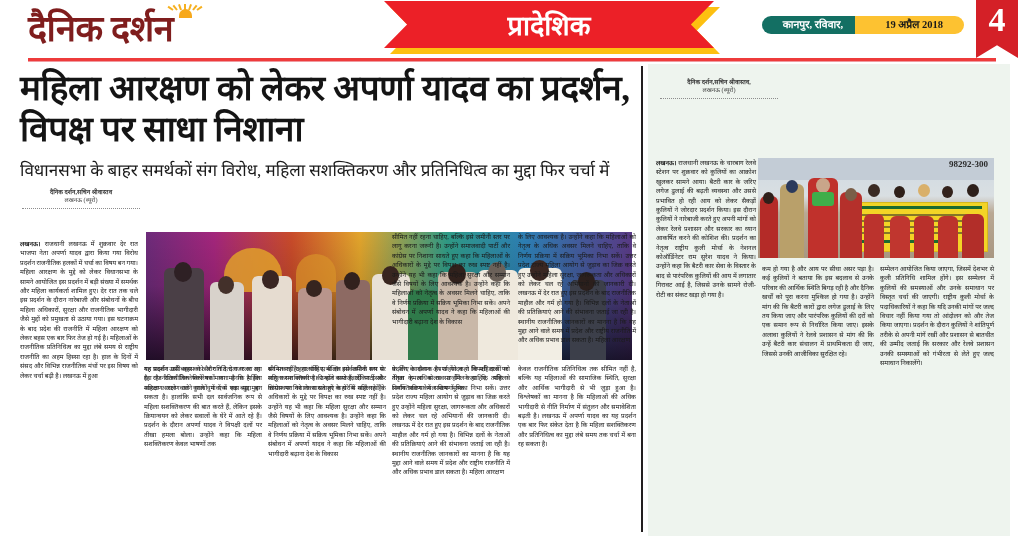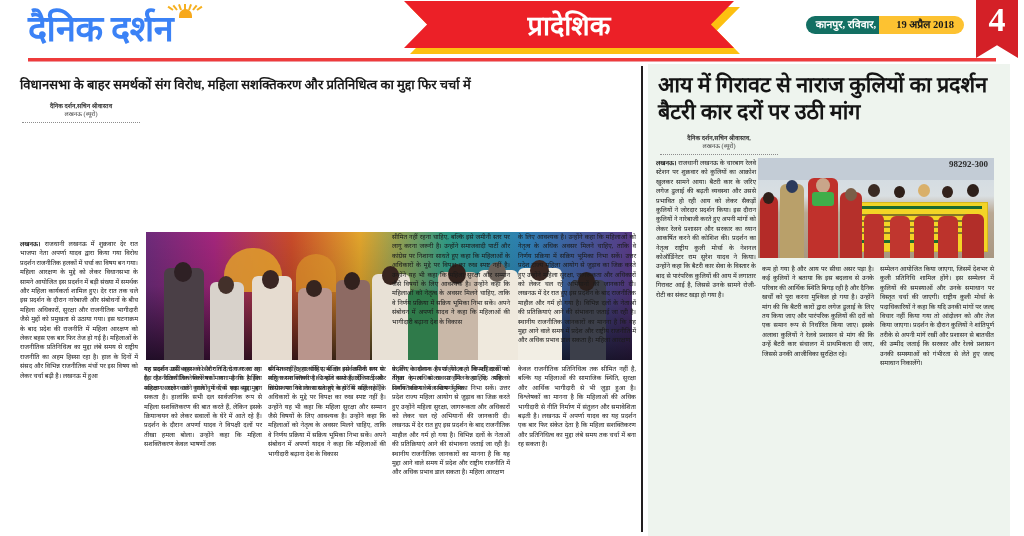--- a/index.html
+++ b/index.html
@@ -10,28 +10,28 @@
     color:#111;
   }
   .page{position:relative;width:1024px;height:536px;box-sizing:border-box;}
 
   
   .masthead{position:relative;height:62px;width:100%;}
   .logo-wrap{position:absolute;left:28px;top:4px;width:330px;height:52px;}
   .logo-text{
     font-family:"Liberation Serif","DejaVu Serif",serif;
     font-weight:bold;font-size:36px;letter-spacing:-0.5px;
-    color:#3b82f6;line-height:50px;white-space:nowrap;
+    color:#7f1d1d;line-height:50px;white-space:nowrap;
   }
   .sun{position:absolute;left:140px;top:-2px;width:34px;height:18px;}
   .sun .core{position:absolute;left:11px;top:7px;width:13px;height:9px;border-radius:13px 13px 0 0;background:#f7a81b;}
   .sun .ray{position:absolute;background:#f6b01f;width:2px;height:6px;top:2px;transform-origin:50% 100%;}
 
   .banner{
-    position:absolute;left:404px;top:1px;width:330px;height:40px;
+    position:absolute;left:384px;top:1px;width:330px;height:40px;
   }
   .banner .ribbon2{
     position:absolute;left:0;top:0;width:330px;height:47px;background:#ec2027;
     clip-path:polygon(0 0, 100% 0, 93% 50%, 100% 100%, 0 100%, 7% 50%);
   }
   .banner .ribbon-shadow{
     position:absolute;left:6px;top:6px;width:330px;height:47px;background:#fdc010;
     clip-path:polygon(0 0, 100% 0, 93% 50%, 100% 100%, 0 100%, 7% 50%);
     z-index:0;
   }
@@ -40,21 +40,21 @@
     display:flex;align-items:center;justify-content:center;
     color:#fff;font-weight:bold;font-size:27px;
     font-family:"Liberation Serif","DejaVu Serif",serif;
   }
   .datebox{
     position:absolute;right:60px;top:16px;height:18px;border-radius:9px;overflow:hidden;
     display:flex;align-items:center;
     background:linear-gradient(90deg,#136f63 0%,#136f63 46%,#fdc231 46%,#fdc231 100%);
   }
   .datebox span{
-    display:block;font-size:10.5px;font-weight:bold;padding:0 10px;white-space:nowrap;
+    display:block;font-size:10.5px;font-weight:bold;padding:0 21px;white-space:nowrap;
     color:#ffffff;line-height:18px;
   }
   .datebox .dpart2{color:#1a1a1a;}
   .pageflag{
     position:absolute;right:6px;top:0px;width:42px;height:58px;background:#d42027;
     clip-path:polygon(0 0,100% 0,100% 100%,50% 78%,0 100%);
     display:flex;align-items:flex-start;justify-content:center;
   }
   .pageflag span{color:#fff;font-weight:bold;font-size:34px;line-height:40px;}
   .redrule{position:absolute;left:28px;top:58px;width:968px;height:3px;background:#ee3b3b;}
@@ -68,21 +68,21 @@
     position:absolute;left:648px;top:0;width:362px;height:472px;
     background:#eef4ee;padding:6px 8px 0 8px;box-sizing:border-box;
   }
 
   
   .head-main{
     font-weight:bold;font-size:35px;line-height:41px;color:#141414;
     letter-spacing:-0.3px;margin:4px 0 0 6px;
   }
   .subhead{
-    font-weight:bold;font-size:13px;line-height:18px;color:#1a1a1a;
+    font-weight:normal;font-size:17px;line-height:18px;color:#1a1a1a;
     margin:12px 0 0 6px;
   }
   .head-right{
     font-weight:bold;font-size:21.5px;line-height:27px;color:#141414;margin:2px 0 0 2px;
   }
 
   
   .byline{
     text-align:center;font-size:6.2px;line-height:8px;color:#3a3a3a;font-weight:bold;
     width:118px;margin-top:8px;
@@ -161,20 +161,21 @@
     </div>
 
     <div class="redrule"></div>
     <div class="redrule2"></div>
   </div>
 
   <div class="content">
 
     <div class="left-art">
 
+      <div class="head-main">महिला आरक्षण को लेकर अपर्णा यादव का प्रदर्शन, विपक्ष पर साधा निशाना</div>
       <div class="subhead">विधानसभा के बाहर समर्थकों संग विरोध, महिला सशक्तिकरण और प्रतिनिधित्व का मुद्दा फिर चर्चा में</div>
 
       <div class="byline byline-left">
         <div>दैनिक दर्शन,सचिन श्रीवास्तव</div>
         <div class="b2">लखनऊ (ब्यूरो)</div>
         <div class="byline-rule"></div>
       </div>
 
       <div class="col left-col1"><span class="lead">लखनऊ।</span> <span>राजधानी लखनऊ में शुक्रवार देर रात भाजपा नेता अपर्णा यादव द्वारा किया गया विरोध प्रदर्शन राजनीतिक हलकों में चर्चा का विषय बन गया। महिला आरक्षण के मुद्दे को लेकर विधानसभा के सामने आयोजित इस प्रदर्शन में बड़ी संख्या में समर्थक और महिला कार्यकर्ता शामिल हुए। देर रात तक चले इस प्रदर्शन के दौरान नारेबाजी और संबोधनों के बीच महिला अधिकारों, सुरक्षा और राजनीतिक भागीदारी जैसे मुद्दों को प्रमुखता से उठाया गया। इस घटनाक्रम के बाद प्रदेश की राजनीति में महिला आरक्षण को लेकर बहस एक बार फिर तेज हो गई है। महिलाओं के राजनीतिक प्रतिनिधित्व का मुद्दा लंबे समय से राष्ट्रीय राजनीति का अहम हिस्सा रहा है। हाल के दिनों में संसद और विभिन्न राजनीतिक मंचों पर इस विषय को लेकर चर्चा बढ़ी है। लखनऊ में हुआ</span></div>
 
@@ -216,21 +217,20 @@
       <div class="col" style="position:absolute;left:254px;top:300px;width:118px;height:168px;">सीमित नहीं रहना चाहिए, बल्कि इसे जमीनी स्तर पर लागू करना जरूरी है। उन्होंने समाजवादी पार्टी और कांग्रेस पर निशाना साधते हुए कहा कि महिलाओं के अधिकारों के मुद्दे पर विपक्ष का रुख स्पष्ट नहीं है। उन्होंने यह भी कहा कि महिला सुरक्षा और सम्मान जैसे विषयों के लिए आवश्यक है। उन्होंने कहा कि महिलाओं को नेतृत्व के अवसर मिलने चाहिए, ताकि वे निर्णय प्रक्रिया में सक्रिय भूमिका निभा सकें। अपने संबोधन में अपर्णा यादव ने कहा कि महिलाओं की भागीदारी बढ़ाना देश के विकास</div>
       <div class="col" style="position:absolute;left:378px;top:300px;width:118px;height:168px;">के लिए आवश्यक है। उन्होंने कहा कि महिलाओं को नेतृत्व के अधिक अवसर मिलने चाहिए, ताकि वे निर्णय प्रक्रिया में सक्रिय भूमिका निभा सकें। उत्तर प्रदेश राज्य महिला आयोग से जुड़ाव का जिक्र करते हुए उन्होंने महिला सुरक्षा, जागरूकता और अधिकारों को लेकर चल रहे अभियानों की जानकारी दी। लखनऊ में देर रात हुए इस प्रदर्शन के बाद राजनीतिक माहौल और गर्म हो गया है। विभिन्न दलों के नेताओं की प्रतिक्रियाएं आने की संभावना जताई जा रही है। स्थानीय राजनीतिक जानकारों का मानना है कि यह मुद्दा आने वाले समय में प्रदेश और राष्ट्रीय राजनीति में और अधिक प्रभाव डाल सकता है। महिला आरक्षण</div>
       <div class="col" style="position:absolute;left:504px;top:300px;width:118px;height:168px;">केवल राजनीतिक प्रतिनिधित्व तक सीमित नहीं है, बल्कि यह महिलाओं की सामाजिक स्थिति, सुरक्षा और आर्थिक भागीदारी से भी जुड़ा हुआ है। विश्लेषकों का मानना है कि महिलाओं की अधिक भागीदारी से नीति निर्माण में संतुलन और समावेशिता बढ़ती है। लखनऊ में अपर्णा यादव का यह प्रदर्शन एक बार फिर संकेत देता है कि महिला सशक्तिकरण और प्रतिनिधित्व का मुद्दा लंबे समय तक चर्चा में बना रह सकता है।</div>
 
       <div class="col" style="position:absolute;left:378px;top:168px;width:118px;height:128px;">सीमित नहीं रहना चाहिए, बल्कि इसे जमीनी स्तर पर लागू करना जरूरी है। उन्होंने समाजवादी पार्टी और कांग्रेस पर निशाना साधते हुए कहा कि महिलाओं के अधिकारों के मुद्दे पर विपक्ष का रुख स्पष्ट नहीं है। उन्होंने यह भी कहा कि महिला सुरक्षा और सम्मान जैसे विषयों के लिए आवश्यक है। उन्होंने कहा कि महिलाओं को नेतृत्व के अवसर मिलने चाहिए, ताकि वे निर्णय प्रक्रिया में सक्रिय भूमिका निभा सकें। अपने संबोधन में अपर्णा यादव ने कहा कि महिलाओं की भागीदारी बढ़ाना देश के विकास</div>
     </div>
 
     <div class="vdiv"></div>
 
     <div class="right-art">
-      <div class="head-right">आय में गिरावट से नाराज कुलियों का प्रदर्शन बैटरी कार दरों पर उठी मांग</div>
 
       <div class="byline byline-right">
         <div>दैनिक दर्शन,सचिन श्रीवास्तव,</div>
         <div class="b2">लखनऊ (ब्यूरो)</div>
         <div class="byline-rule"></div>
       </div>
 
       <div class="photo photo-right" style="left:110px;top:94px;width:236px;height:100px;">
         <div class="ph-bg" style="background:linear-gradient(180deg,#cfd9e2 0%,#d9dfe2 38%,#b9a893 55%,#a89781 100%);"></div>
         <div style="position:absolute;left:0;top:0;width:100%;height:22px;background:#c3ccd6;"></div>

